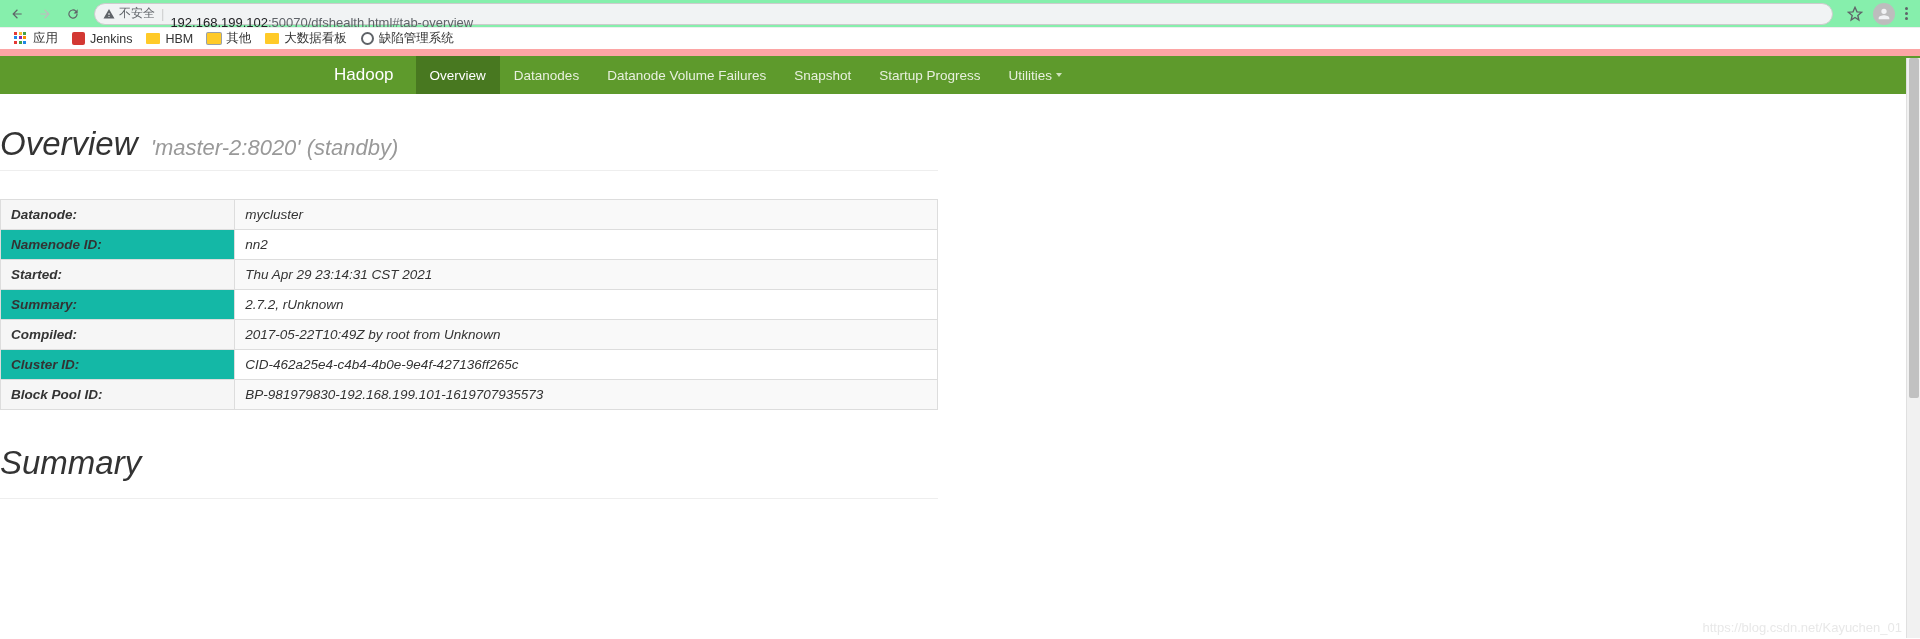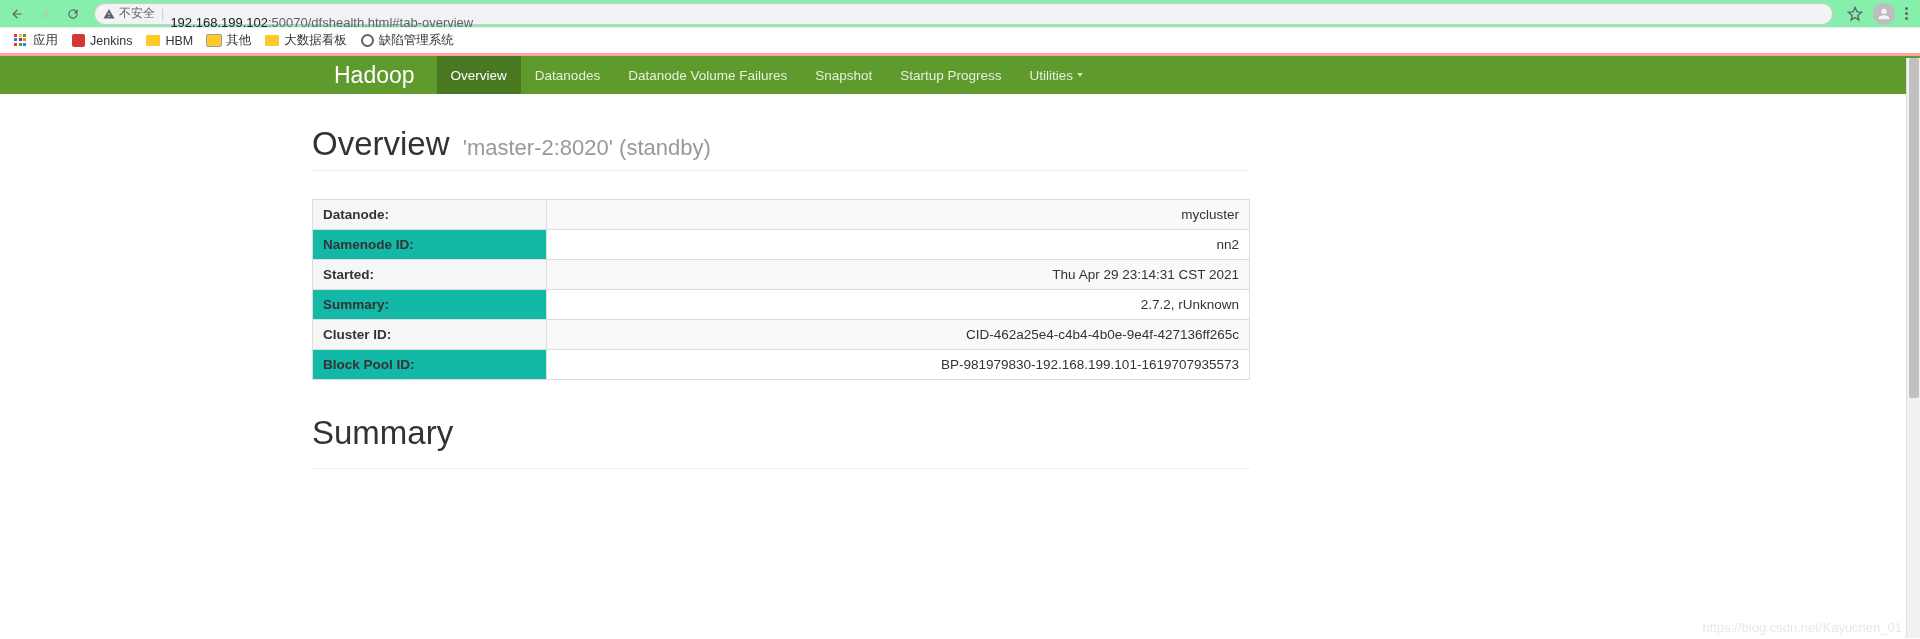--- a/index.html
+++ b/index.html
@@ -13,45 +13,45 @@
   .omnibox .secure { display: flex; align-items: center; gap: 4px; color: #5f6368; font-size: 12px; }
   .omnibox .url { font-size: 13px; margin-top: 18px; }
   .omnibox .host { color: #202124; }
   .omnibox .path { color: #5f6368; }
   .right-icons { display: flex; align-items: center; gap: 10px; margin-right: 6px; }
   .avatar-icon { width: 22px; height: 22px; border-radius: 50%; background: #bdbdbd; display: flex; align-items: center; justify-content: center; }
   .kebab { display: flex; flex-direction: column; gap: 2px; cursor: pointer; }
   .kebab span { width: 3px; height: 3px; background: #5f6368; border-radius: 50%; }
   
   
-  .bookmarks-bar { height: 28px; display: flex; align-items: center; padding: 0 14px; gap: 14px; font-size: 12.5px; color: #333; border-bottom: 3px solid #fca5a5; }
+  .bookmarks-bar { height: 28px; display: flex; align-items: center; padding: 0 14px; gap: 14px; font-size: 12.5px; color: #333; border-bottom: 7px solid #fca5a5; }
   .apps-icon { width: 14px; height: 14px; display: grid; grid-template-columns: repeat(3,3px); grid-template-rows: repeat(3,3px); gap: 1.5px; }
   .apps-icon span:nth-child(1){background:#e53935}.apps-icon span:nth-child(2){background:#fbc02d}.apps-icon span:nth-child(3){background:#43a047}
   .apps-icon span:nth-child(4){background:#1e88e5}.apps-icon span:nth-child(5){background:#8e24aa}.apps-icon span:nth-child(6){background:#fb8c00}
   .apps-icon span:nth-child(7){background:#e53935}.apps-icon span:nth-child(8){background:#43a047}.apps-icon span:nth-child(9){background:#1e88e5}
   .bookmark { display: flex; align-items: center; gap: 5px; cursor: pointer; }
   .folder-icon { width: 14px; height: 11px; background: #ffca28; border-radius: 1px; position: relative; }
   .folder-icon.highlight { box-shadow: 0 0 0 1px #9aa0a6; }
   .gear-mini { width: 13px; height: 13px; border: 2px solid #5f6368; border-radius: 50%; position: relative; }
   .jenkins-mini { width: 13px; height: 13px; background: #d33833; border-radius: 2px; }
 
   
   .hadoop-nav { background: #5e9a2c; height: 38px; display: flex; align-items: stretch; padding-left: 312px; }
-  .hadoop-brand { color: #fff; font-size: 23px; display: flex; align-items: center; padding: 0 22px; font-weight: 400; }
+  .hadoop-brand { color: #fff; font-size: 17px; display: flex; align-items: center; padding: 0 22px; font-weight: 400; }
   .hadoop-tabs { display: flex; align-items: stretch; }
   .hadoop-tab { color: #e8f0de; font-size: 13.5px; display: flex; align-items: center; padding: 0 14px; cursor: pointer; text-decoration: none; }
   .hadoop-tab.active { background: #487820; color: #fff; }
   .hadoop-tab .caret { display: inline-block; margin-left: 4px; border-top: 4px solid #cfe2bc; border-left: 3px solid transparent; border-right: 3px solid transparent; }
 
   
-  .page { max-width: 938px; margin-left: 312px; padding: 32px 0 20px; }
+  .page { max-width: 938px; padding: 32px 0 20px; font-style: italic; }
   .overview-heading { font-size: 33px; font-weight: 400; color: #333; line-height: 1.1; margin-bottom: 28px; border-bottom: 1px solid #eee; padding-bottom: 8px; }
   .overview-heading small { font-size: 22px; color: #999; margin-left: 4px; }
   .info-table { width: 100%; border-collapse: collapse; border: 1px solid #ddd; margin-bottom: 34px; }
-  .info-table th, .info-table td { border: 1px solid #ddd; padding: 7px 10px; font-size: 13.5px; text-align: right; }
+  .info-table th, .info-table td { border: 1px solid #ddd; padding: 7px 10px; font-size: 13.5px; }
   .info-table th { width: 25%; text-align: left; background: #14b8a6; font-weight: 700; color: #333; }
   .info-table tr:nth-child(odd) th { background: #f6f6f6; }
   .info-table td { color: #333; background:#fff; }
   .info-table tr:nth-child(odd) td { background:#f9f9f9; }
   .info-table tr:first-child td, .info-table tr:first-child th { }
   .summary-heading { font-size: 33px; font-weight: 400; color: #333; border-bottom: 1px solid #eee; padding-bottom: 16px; }
 
   .watermark { position: fixed; bottom: 4px; right: 18px; color: #e8e8e8; font-size: 13px; pointer-events: none; }
 
   .scrollbar-fake { position: absolute; top: 58px; right: 0; width: 14px; height: 580px; background: #f1f1f1; border-left: 1px solid #e0e0e0; }
@@ -185,20 +185,24 @@
         </tr>
         <tr>
           <th>Started:</th>
           <td>Thu Apr 29 23:14:31 CST 2021</td>
         </tr>
         <tr>
           <th>Summary:</th>
           <td>2.7.2, rUnknown</td>
         </tr>
         <tr>
+          <th>Compiled:</th>
+          <td>2017-05-22T10:49Z by root from Unknown</td>
+        </tr>
+        <tr>
           <th>Cluster ID:</th>
           <td>CID-462a25e4-c4b4-4b0e-9e4f-427136ff265c</td>
         </tr>
         <tr>
           <th>Block Pool ID:</th>
           <td>BP-981979830-192.168.199.101-1619707935573</td>
         </tr>
       </tbody>
   </table>
 

